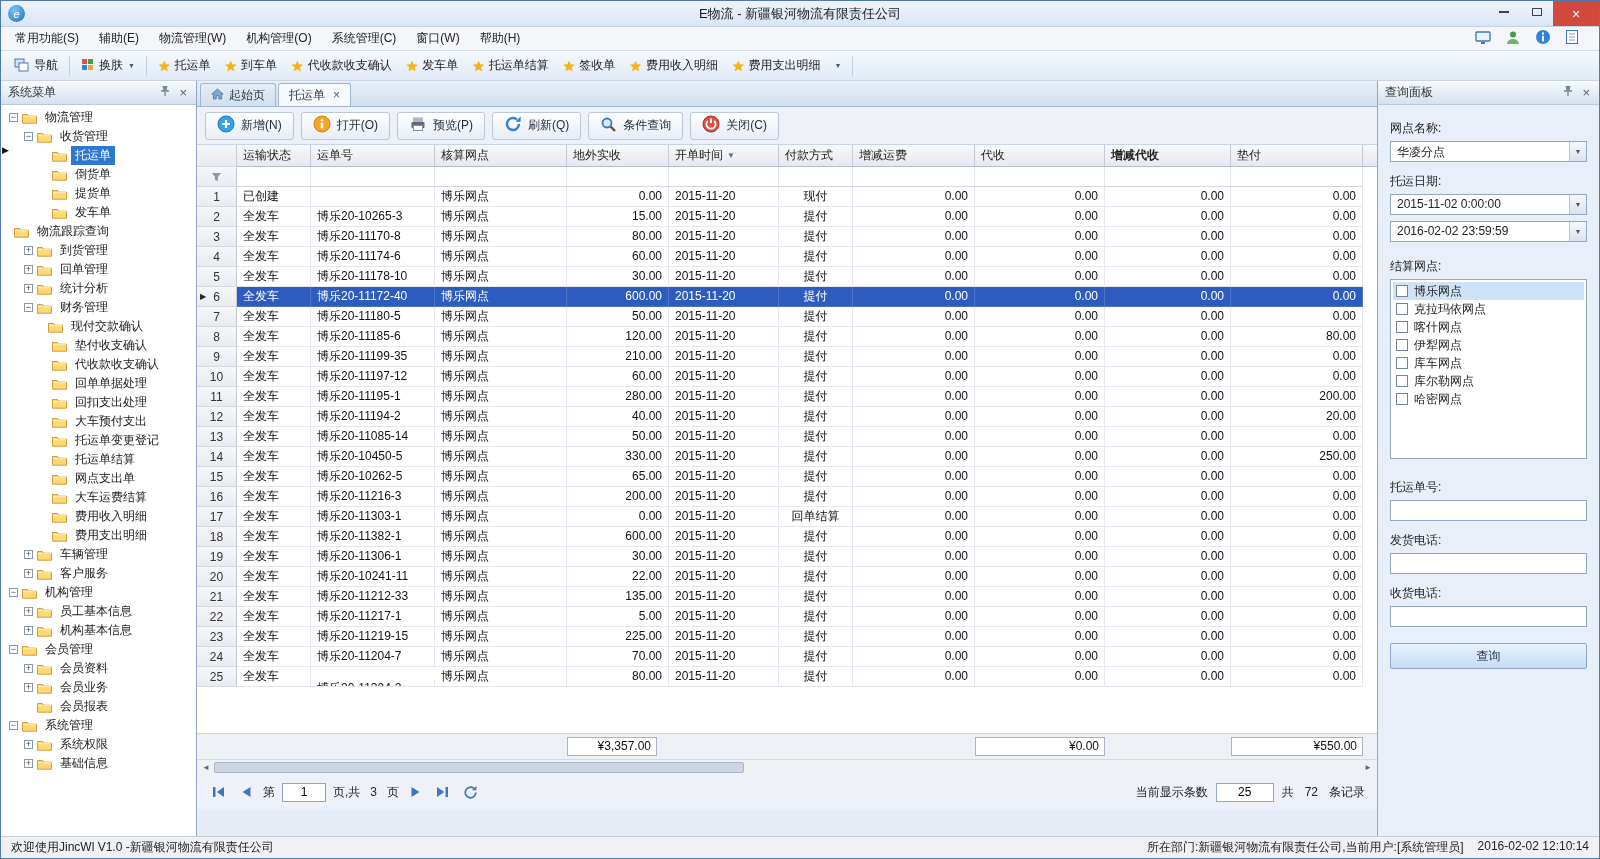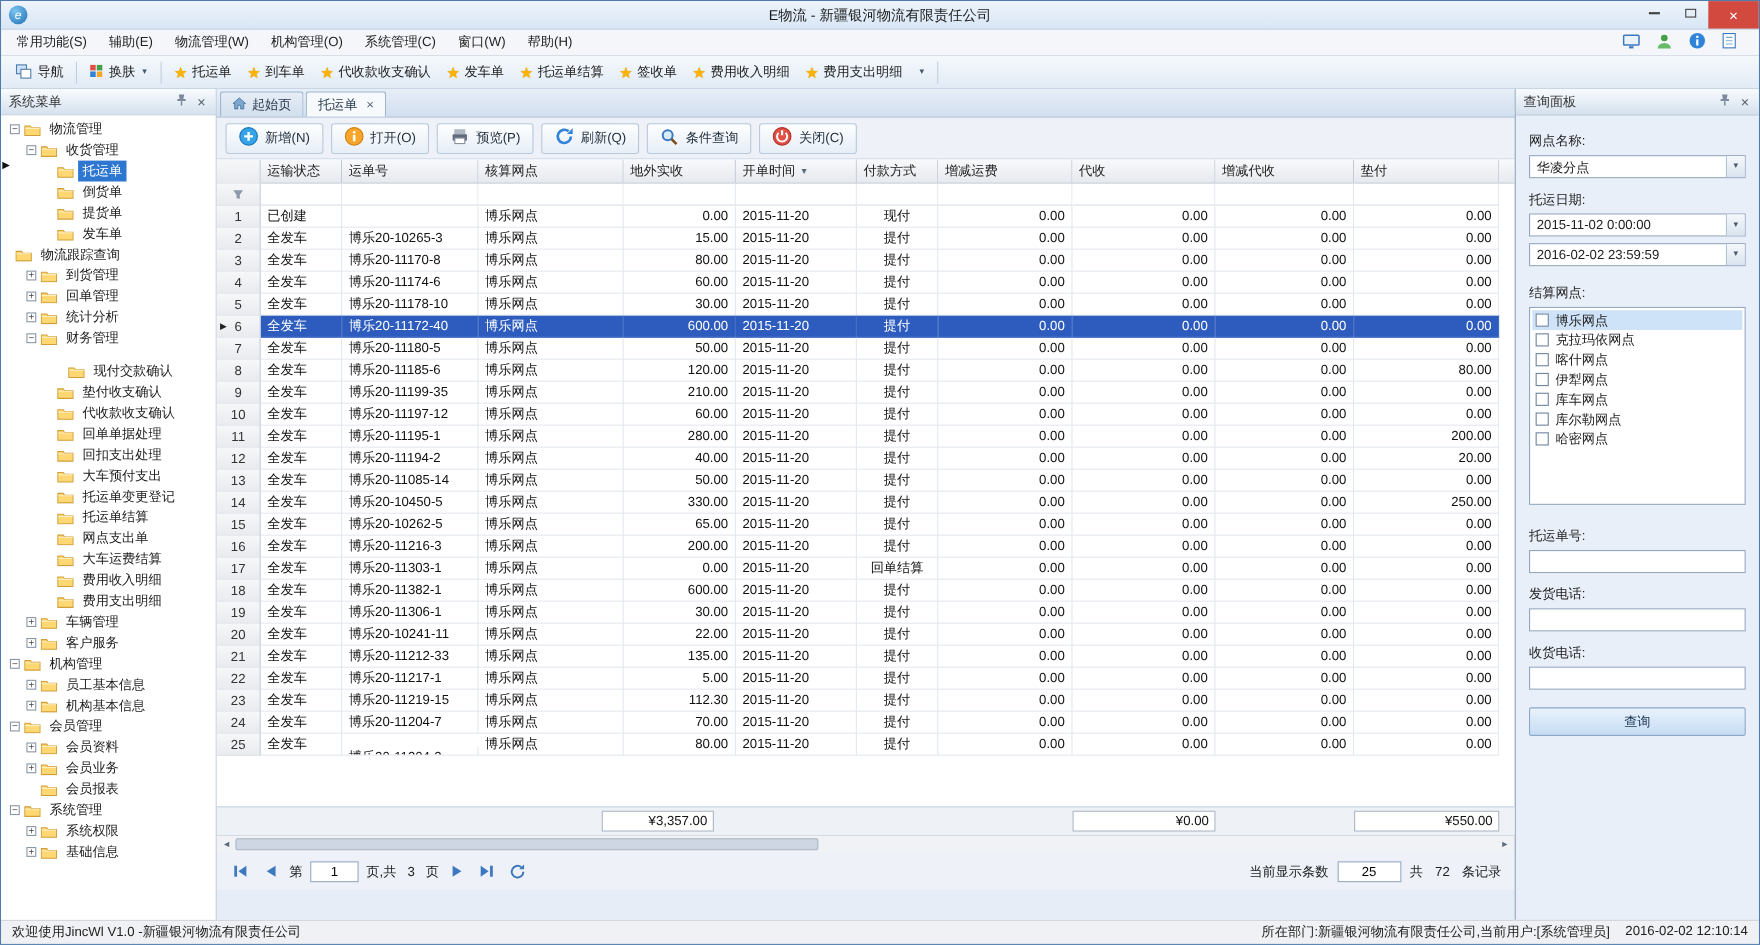--- a/index.html
+++ b/index.html
@@ -347,21 +347,21 @@
           <div class="tree-row" style="padding-left: 23px;">
             <span class="expander">−</span>
             <span class="folder">
               <svg width="15" height="12" viewBox="0 0 15 12">
                 <path d="M0.5 2.5 h5 l1.2 1.7 h7.8 v7 h-14 z" fill="#ffd773" stroke="#cf9f3b"></path>
                 <path d="M1 4.7 h13" stroke="#ffeebb" stroke-width="1"></path>
               </svg>
             </span>
             <span class="tree-label">财务管理</span>
           </div>
-          <div class="tree-row" style="padding-left: 48px; margin-top: 11px;">
+          <div class="tree-row" style="padding-left: 34px;">
             <span class="expander leaf"></span>
             <span class="folder">
               <svg width="15" height="12" viewBox="0 0 15 12">
                 <path d="M0.5 2.5 h5 l1.2 1.7 h7.8 v7 h-14 z" fill="#ffd773" stroke="#cf9f3b"></path>
                 <path d="M1 4.7 h13" stroke="#ffeebb" stroke-width="1"></path>
               </svg>
             </span>
             <span class="tree-label">现付交款确认</span>
           </div>
           <div class="tree-row" style="padding-left: 38px;">
@@ -680,21 +680,21 @@
             </div>
             <div class="gh-cell" style="width: 74px; flex: 0 0 74px;">
               <span>付款方式</span>
             </div>
             <div class="gh-cell" style="width: 122px; flex: 0 0 122px;">
               <span>增减运费</span>
             </div>
             <div class="gh-cell" style="width: 130px; flex: 0 0 130px;">
               <span>代收</span>
             </div>
-            <div class="gh-cell" style="width: 126px; flex: 0 0 126px;">
+            <div class="gh-cell" style="width: 126px; flex: 0 0 126px; font-weight: bold;">
               <span>增减代收</span>
             </div>
             <div class="gh-cell" style="width: 132px; flex: 0 0 132px;">
               <span>垫付</span>
             </div>
             <div class="gh-fill"></div>
           </div>
         <div class="filter-row" id="filter-row">
             <div class="rowno">
               <svg width="11" height="10">
@@ -1067,21 +1067,21 @@
               <div class="cell ar" style="width: 132px; flex: 0 0 132px;">0.00</div>
               <div class="row-fill"></div>
             </div>
             <div class="grid-row">
               <div class="rowno">
                 <span>23</span>
               </div>
               <div class="cell al" style="width: 74px; flex: 0 0 74px;">全发车</div>
               <div class="cell al" style="width: 124px; flex: 0 0 124px;">博乐20-11219-15</div>
               <div class="cell al" style="width: 132px; flex: 0 0 132px;">博乐网点</div>
-              <div class="cell ar" style="width: 102px; flex: 0 0 102px;">112.30</div>
+              <div class="cell ar" style="width: 102px; flex: 0 0 102px;">225.00</div>
               <div class="cell al" style="width: 110px; flex: 0 0 110px;">2015-11-20</div>
               <div class="cell ac" style="width: 74px; flex: 0 0 74px;">提付</div>
               <div class="cell ar" style="width: 122px; flex: 0 0 122px;">0.00</div>
               <div class="cell ar" style="width: 130px; flex: 0 0 130px;">0.00</div>
               <div class="cell ar" style="width: 126px; flex: 0 0 126px;">0.00</div>
               <div class="cell ar" style="width: 132px; flex: 0 0 132px;">0.00</div>
               <div class="row-fill"></div>
             </div>
             <div class="grid-row">
               <div class="rowno">
@@ -1112,21 +1112,21 @@
               <div class="cell ar" style="width: 122px; flex: 0 0 122px;">0.00</div>
               <div class="cell ar" style="width: 130px; flex: 0 0 130px;">0.00</div>
               <div class="cell ar" style="width: 126px; flex: 0 0 126px;">0.00</div>
               <div class="cell ar" style="width: 132px; flex: 0 0 132px;">0.00</div>
               <div class="row-fill"></div>
             </div>
           </div>
       </div>
 
       <div class="summaryrow" id="summary">
-          <div class="sum-box" style="left: 350px; width: 102px;">¥3,357.00</div>
+          <div class="sum-box" style="left: 370px; width: 90px;">¥3,357.00</div>
           <div class="sum-box" style="left: 778px; width: 130px;">¥0.00</div>
           <div class="sum-box" style="left: 1034px; width: 132px;">¥550.00</div>
         </div>
 
       <div class="hscroll">
         <span class="hs-btn">◄</span>
         <div class="hs-thumb"></div>
         <div class="hs-track"></div>
         <span class="hs-btn">►</span>
       </div>

